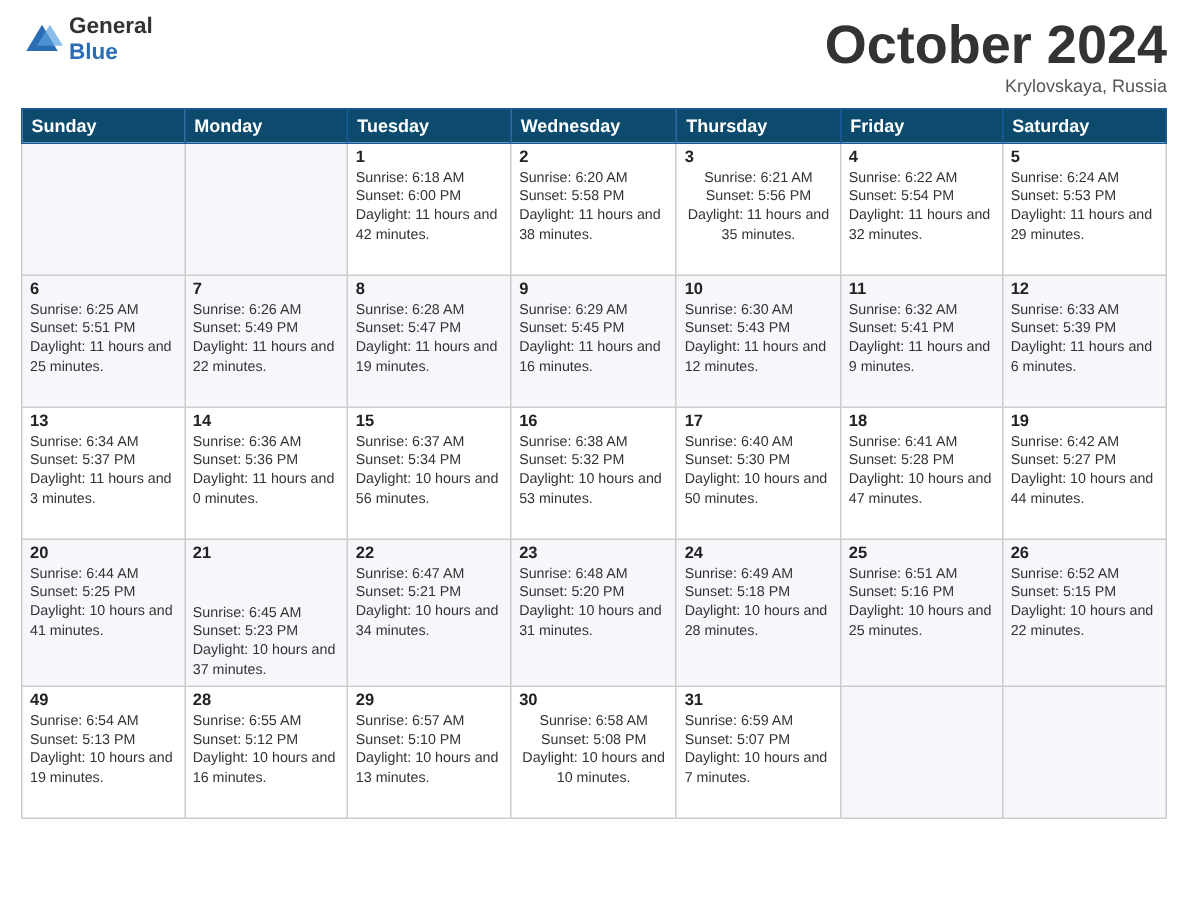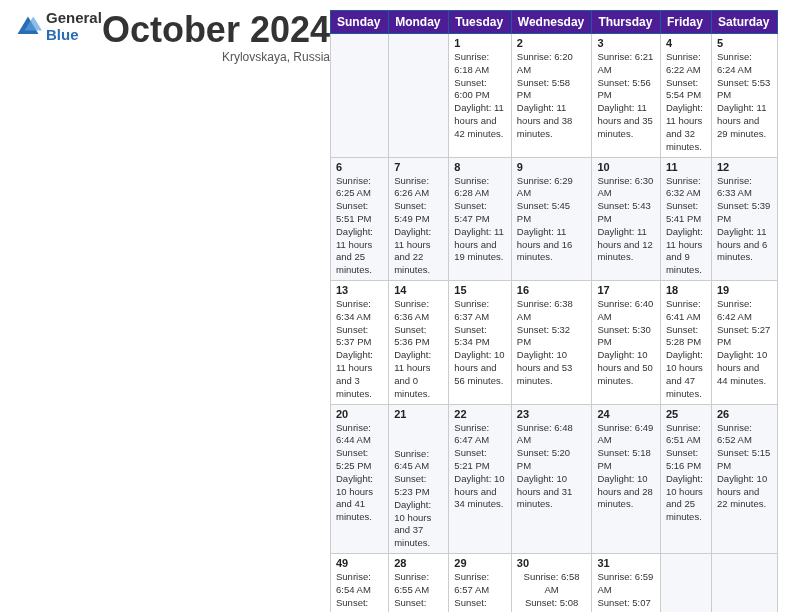--- a/index.html
+++ b/index.html
@@ -7,21 +7,21 @@
       font-family: Arial, sans-serif;
       background: #fff;
       width: 792px;
       height: 612px;
       overflow: hidden;
     }
     .page {
       width: 792px;
       height: 429px;
       display: flex;
-      flex-direction: row;
+      flex-direction: column;
       padding: 10px 14px 24px 14px;
     }
     .header {
       display: flex;
       justify-content: space-between;
       align-items: flex-start;
       margin-bottom: 8px;
     }
     .logo {
       display: flex;
@@ -59,21 +59,21 @@
     .location {
       font-size: 12px;
       color: #555;
     }
     .calendar {
       width: 100%;
       border-collapse: collapse;
       flex: 1;
     }
     .calendar th {
-      background: #4c1d95;
+      background: #0c4a6e;
       color: #fff;
       font-size: 12px;
       font-weight: bold;
       padding: 4px 6px;
       text-align: left;
       border: 1px solid #1a5a9a;
     }
     .calendar td {
       border: 1px solid #ccc;
       vertical-align: top;
@@ -152,21 +152,21 @@
 Daylight: 11 hours and 42 minutes.</div>
           </td>
           <td>
             <div class="day-num">2</div>
             <div class="day-info" style="white-space: pre-line;">Sunrise: 6:20 AM
 Sunset: 5:58 PM
 Daylight: 11 hours and 38 minutes.</div>
           </td>
           <td>
             <div class="day-num">3</div>
-            <div class="day-info" style="white-space: pre-line;">Sunrise: 6:21 AM
+            <div class="day-info" style="white-space: pre-line; text-align: center;">Sunrise: 6:21 AM
 Sunset: 5:56 PM
 Daylight: 11 hours and 35 minutes.</div>
           </td>
           <td>
             <div class="day-num">4</div>
             <div class="day-info" style="white-space: pre-line;">Sunrise: 6:22 AM
 Sunset: 5:54 PM
 Daylight: 11 hours and 32 minutes.</div>
           </td>
           <td>

